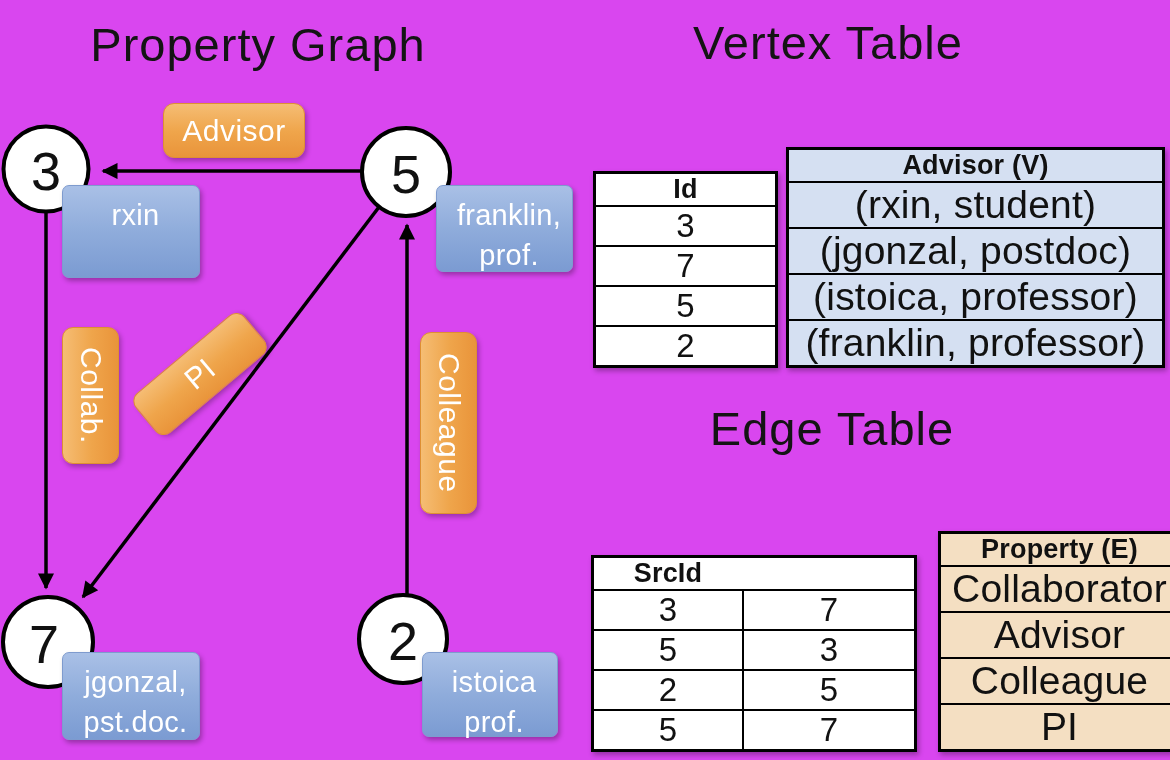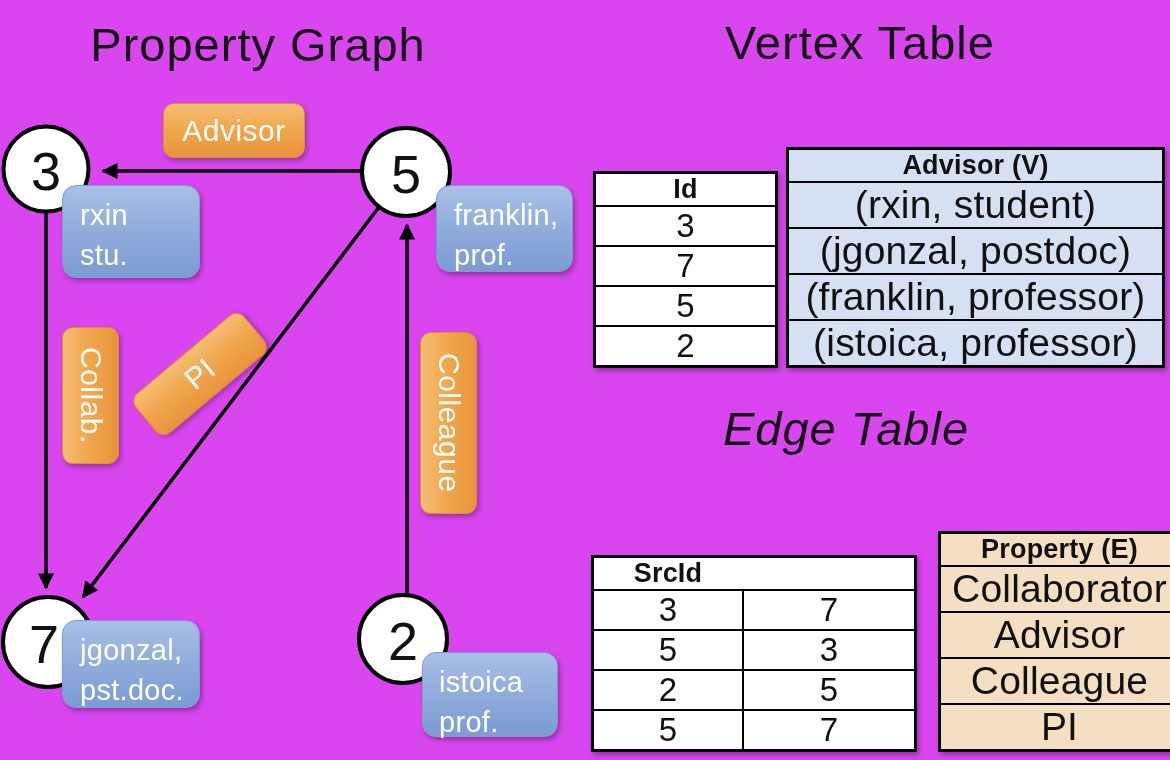--- a/index.html
+++ b/index.html
@@ -6,22 +6,22 @@
   .stage{
     position:relative;width:1170px;height:760px;overflow:hidden;
     font-family:"Liberation Sans", sans-serif;background:#d946ef;
   }
   
   .big-title{
     position:absolute;text-align:center;font-size:47px;font-weight:300;
     letter-spacing:1px;color:#141414;white-space:nowrap;
   }
   #title-graph{left:28px;top:17px;width:460px;}
-  #title-vertex{left:660px;top:15px;width:400px;}
-  #title-edge{left:646px;top:401px;width:400px;font-style:italic;}
+  #title-vertex{left:628px;top:15px;width:400px;}
+  #title-edge{left:632px;top:401px;width:400px;}
 
   
   .graph-svg{position:absolute;left:0;top:0;width:585px;height:760px;}
   .node-circle{fill:#ffffff;stroke:#000000;stroke-width:4px;}
   .edge-line{stroke:#000000;stroke-width:3.5px;}
   .node-id{
     font-family:"Liberation Sans", sans-serif;font-size:54px;font-weight:300;
     fill:#111111;text-anchor:middle;
   }
 
@@ -39,29 +39,29 @@
   }
   #pill-advisor{left:163px;top:103px;width:140px;height:53px;}
   #pill-collab{left:62px;top:327px;width:55px;height:135px;}
   #pill-colleague{left:420px;top:332px;width:55px;height:180px;}
   #pill-pi{left:129px;top:348px;width:140px;height:50px;transform:rotate(-40deg);}
 
   
   .vbox{
     position:absolute;box-sizing:border-box;
     background:linear-gradient(180deg,#A9C0E6 0%,#8FACDB 50%,#7B9BD2 100%);
-    border:1.5px solid #7E9BCE;border-radius:14px;
+    border:1.5px solid #7E9BCE;border-radius:7px;
     box-shadow:2px 3px 5px rgba(0,0,0,0.3);
     color:#ffffff;font-size:29px;line-height:1.38;
-    padding:9px 8px 0 17px;letter-spacing:0.3px;
+    padding:9px 8px 0 17px;letter-spacing:0.3px;text-align:center;
   }
   .vbox span{display:block;}
   #vbox-rxin{left:62px;top:185px;width:138px;height:93px;}
   #vbox-franklin{left:436px;top:185px;width:137px;height:87px;}
-  #vbox-jgonzal{left:62px;top:620px;width:138px;height:88px;}
+  #vbox-jgonzal{left:62px;top:652px;width:138px;height:88px;}
   #vbox-istoica{left:422px;top:652px;width:136px;height:85px;padding-left:16px;}
 
   
   .tbl-group{position:absolute;display:flex;align-items:flex-end;}
   #vertex-table{left:593px;top:100px;height:268px;gap:8px;}
   #edge-table{left:591px;top:488px;height:264px;gap:21px;}
   .subtbl{
     border:3px solid #000000;display:flex;flex-direction:column;
     background:#ffffff;box-sizing:border-box;
     box-shadow:2px 3px 5px rgba(0,0,0,0.3);
@@ -115,21 +115,20 @@
     <text class="node-id" x="403" y="660">2</text>
   </svg>
 
   <div class="pill-orange" id="pill-advisor">Advisor</div>
   <div class="pill-orange pill-vertical" id="pill-collab">Collab.</div>
   <div class="pill-orange" id="pill-pi">PI</div>
   <div class="pill-orange pill-vertical" id="pill-colleague">Colleague</div>
 
   <div class="vbox" id="vbox-rxin">
     <span>rxin</span>
-    <span>stu.</span>
   </div>
   <div class="vbox" id="vbox-franklin">
     <span>franklin,</span>
     <span>prof.</span>
   </div>
   <div class="vbox" id="vbox-jgonzal">
     <span>jgonzal,</span>
     <span>pst.doc.</span>
   </div>
   <div class="vbox" id="vbox-istoica">
@@ -159,24 +158,24 @@
       <div class="trow">
         <div class="tcell hdr blue-fill">Advisor (V)</div>
       </div>
       <div class="trow">
           <div class="tcell blue-fill">(rxin, student)</div>
         </div>
       <div class="trow">
           <div class="tcell blue-fill">(jgonzal, postdoc)</div>
         </div>
       <div class="trow">
+          <div class="tcell blue-fill">(istoica, professor)</div>
+        </div>
+      <div class="trow">
           <div class="tcell blue-fill">(franklin, professor)</div>
-        </div>
-      <div class="trow">
-          <div class="tcell blue-fill">(istoica, professor)</div>
         </div>
     </div>
   </div>
 
   <div class="tbl-group" id="edge-table">
     <div class="subtbl" id="et-src-dst">
       <div class="trow">
         <div class="tcell hdr">SrcId</div>
       </div>
       <div class="trow">

